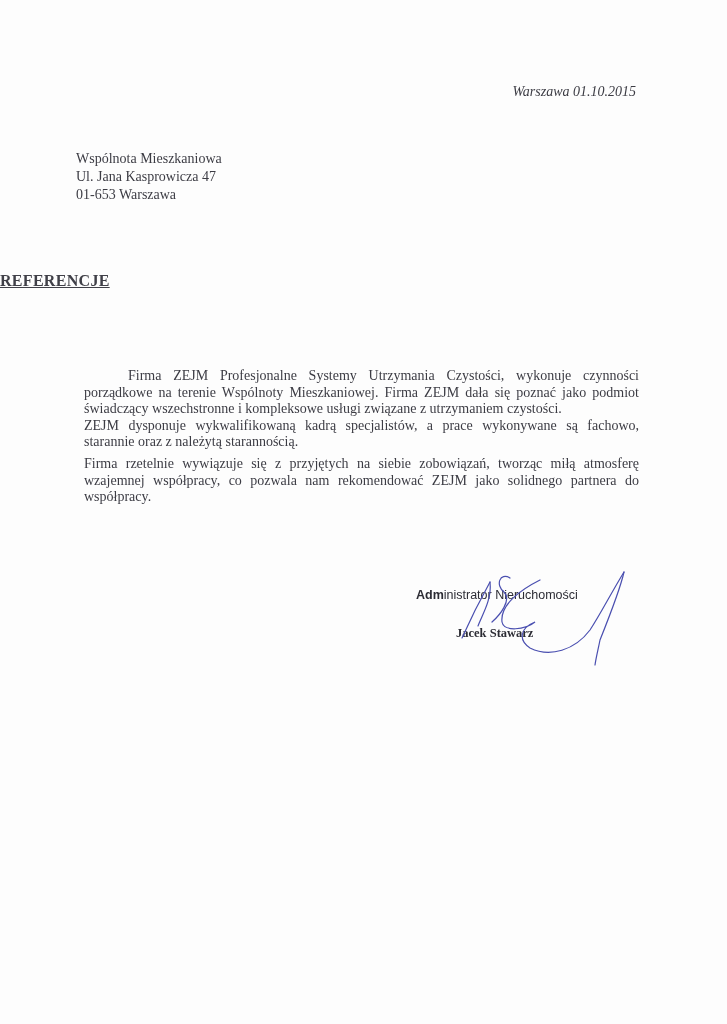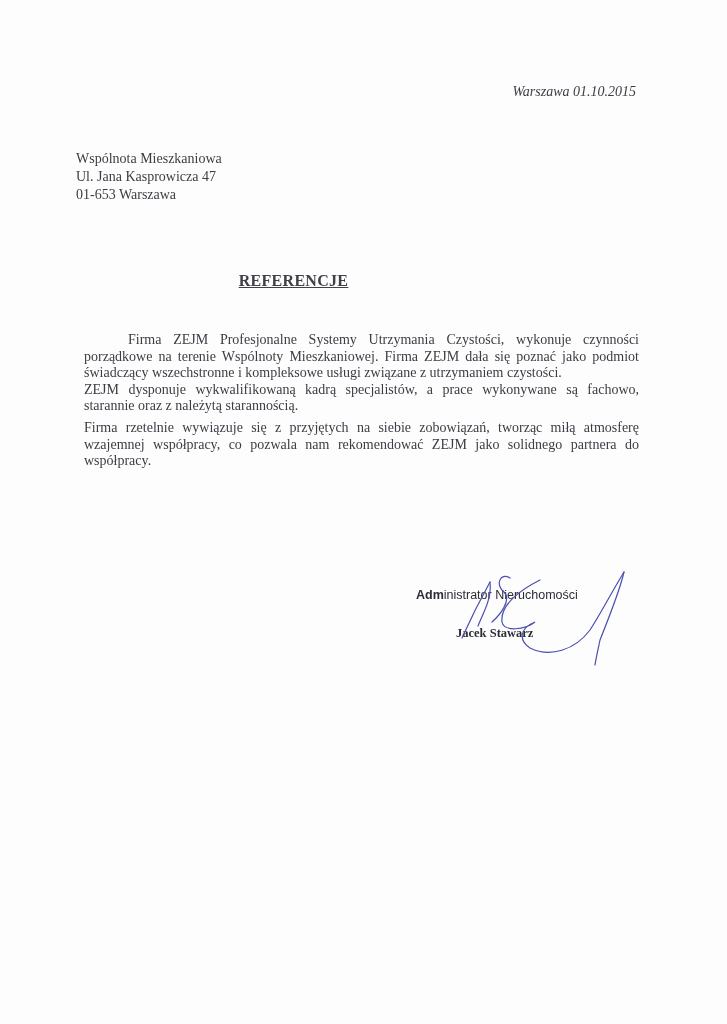--- a/index.html
+++ b/index.html
@@ -2,23 +2,23 @@
 <html><head>
 <meta charset="utf-8">
 <style>
   html, body { margin:0; padding:0; }
   body {
     width:727px; height:1024px; background:#fdfdfd; position:relative; overflow:hidden;
     font-family:"Liberation Serif", serif; color:#3c3c44;
   }
   .date { position:absolute; top:84px; right:91px; font-size:14px;font-style:italic; }
   .addr { position:absolute; top:150px; left:76px; font-size:14px; line-height:18px; }
-  .title { position:absolute; top:272px; left:0; width:587px; text-align:center;
+  .title { position:absolute; top:272px; left:0; width:587px; text-align:left;
     font-size:16px; font-weight:bold; text-decoration:underline; letter-spacing:0.3px; color:#404048; }
-  .body { position:absolute; left:84px; width:555px; font-size:14px; line-height:16.5px; text-align:justify; }
+  .body { position:absolute; left:84px; width:555px; font-size:14px; line-height:16.5px; text-align:justify;margin-top:36px; }
   .p1 { top:332px; }
   .p2 { top:420px; }
   .body p { margin:0; }
   .indent { text-indent:44px; }
   .last { text-align-last:left; }
   .sig-role { position:absolute; top:588px; left:416px; font-family:"Liberation Sans", sans-serif; font-size:12.5px; color:#2c2c34; }
   .sig-role b { font-weight:bold; }
   .sig-name { position:absolute; top:626px; left:456px; font-size:12.5px; font-weight:bold; color:#2c2c34;text-align:center; }
   svg.signature { position:absolute; left:400px; top:560px; }
 </style>

